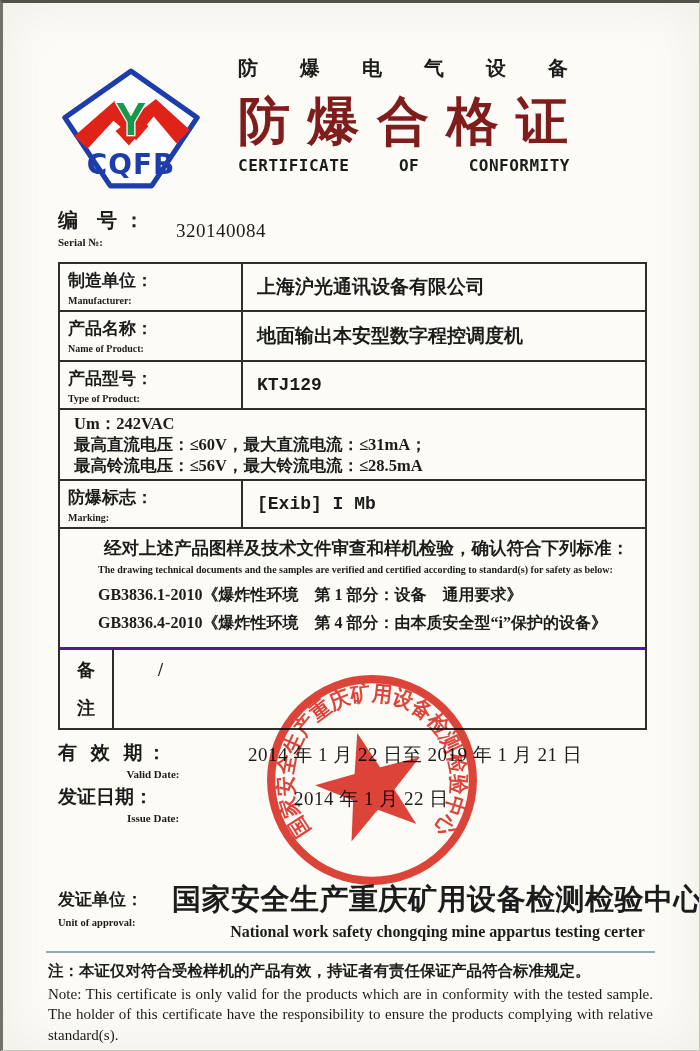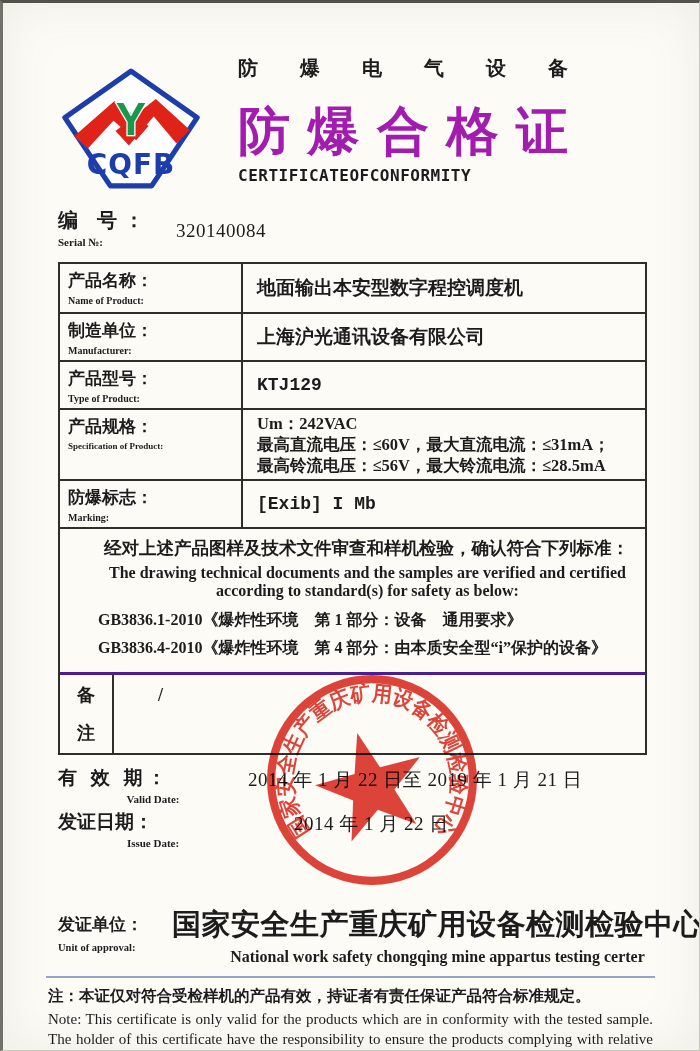--- a/index.html
+++ b/index.html
@@ -23,47 +23,47 @@
   .header{display:flex;align-items:flex-start;}
   .logo-wrap{width:152px;flex:0 0 auto;margin-top:12px;}
   .title-col{margin-left:28px;}
   .cn-title{
     width:330px;font-size:20px;font-weight:bold;
     text-align:justify;text-align-last:justify;
     font-family:"Liberation Serif",serif;
   }
   .en-sub{font-size:15px;font-weight:bold;margin-top:5px;white-space:nowrap;}
   .cert-cn{
-    width:330px;margin-top:22px;
-    font-size:52px;line-height:1.08;font-weight:bold;color:#a21caf;
+    width:330px;margin-top:12px;
+    font-size:52px;line-height:1.08;font-weight:bold;color:#7f1d1d;
     text-align:justify;text-align-last:justify;
   }
   .cert-en{
-    width:332px;margin-top:6px;display:flex;
+    width:332px;margin-top:6px;display:flex;justify-content:space-between;
     font-family:"DejaVu Sans Mono",monospace;font-weight:bold;font-size:16px;letter-spacing:.5px;
   }
   
   .serial{display:flex;align-items:flex-end;margin-top:12px;}
   .serial .lbl-cn{font-size:20px;font-weight:bold;width:86px;text-align:justify;text-align-last:justify;}
   .serial .lbl-en{font-size:11px;font-weight:bold;margin-top:2px;}
   .serial-val{font-size:19px;margin-left:32px;letter-spacing:.5px;align-self:flex-end;margin-bottom:6px;}
   
   .cert-table{margin-top:14px;border:2px solid #2e2e2a;}
   .trow{display:flex;border-bottom:2px solid #2e2e2a;}
   .tlabel{width:183px;flex:0 0 auto;border-right:2px solid #2e2e2a;padding:5px 8px 3px 8px;box-sizing:border-box;}
   .tlabel .cn{font-size:17px;font-weight:bold;}
   .tlabel .en{font-size:10px;font-weight:bold;margin-top:3px;}
   .tvalue{flex:1;display:flex;flex-direction:column;justify-content:center;padding:3px 10px 3px 14px;}
   .tvalue .v{font-size:19px;font-weight:bold;font-family:"Liberation Serif",serif;}
   .tvalue .mono-v{font-size:18px;font-weight:bold;font-family:"Liberation Mono","DejaVu Sans Mono",monospace;}
   .spec-line{font-size:16.5px;font-weight:bold;line-height:21px;}
   .r0{min-height:46px;} .r1{min-height:48px;} .r2{min-height:46px;} .r4{min-height:46px;}
   .standards{border-bottom:3px solid #4c1d95;padding:7px 8px 10px 8px;min-height:96px;}
   .std-head-cn{font-size:17.5px;font-weight:bold;padding-left:36px;}
-  .std-head-en{font-size:16px;font-weight:bold;margin:4px 0 6px 30px;text-align:center;}
+  .std-head-en{font-size:10px;font-weight:bold;margin:4px 0 6px 30px;}
   .std-item{font-size:16px;font-weight:bold;margin-left:30px;line-height:1.75;}
   .remark{display:flex;min-height:78px;}
   .rlabel{width:52px;flex:0 0 auto;border-right:2px solid #2e2e2a;display:flex;flex-direction:column;justify-content:space-between;align-items:center;padding:8px 0;font-size:18px;font-weight:bold;}
   .rvalue{flex:1;padding:10px 0 0 44px;font-size:18px;font-weight:bold;}
   
   .dates{margin-top:10px;}
   .date-row{display:flex;margin-bottom:4px;}
   .dlabel{width:190px;flex:0 0 auto;}
   .dlabel .cn{font-size:19px;font-weight:bold;width:108px;text-align:justify;text-align-last:justify;}
   .dlabel .cn.wide{width:128px;text-align:center;text-align-last:left;}
@@ -118,55 +118,51 @@
   <div class="serial">
     <div>
       <div class="lbl-cn">编 号：</div>
       <div class="lbl-en">Serial №:</div>
     </div>
     <div class="serial-val">320140084</div>
   </div>
 
   <div class="cert-table">
 
+    <div class="trow r0">
+      <div class="tlabel">
+        <div class="cn">制造单位：</div>
+        <div class="en">Manufacturer:</div>
+      </div>
+      <div class="tvalue">
+        <div class="v">上海沪光通讯设备有限公司</div>
+      </div>
+    </div>
+
     <div class="trow r1">
       <div class="tlabel">
         <div class="cn">产品名称：</div>
         <div class="en">Name of Product:</div>
       </div>
       <div class="tvalue">
         <div class="v">地面输出本安型数字程控调度机</div>
       </div>
     </div>
 
-    <div class="trow r0">
-      <div class="tlabel">
-        <div class="cn">制造单位：</div>
-        <div class="en">Manufacturer:</div>
-      </div>
-      <div class="tvalue">
-        <div class="v">上海沪光通讯设备有限公司</div>
-      </div>
-    </div>
-
     <div class="trow r2">
       <div class="tlabel">
         <div class="cn">产品型号：</div>
         <div class="en">Type of Product:</div>
       </div>
       <div class="tvalue">
         <div class="mono-v">KTJ129</div>
       </div>
     </div>
 
     <div class="trow">
-      <div class="tlabel">
-        <div class="cn">产品规格：</div>
-        <div class="en" style="font-size:9px;">Specification of Product:</div>
-      </div>
       <div class="tvalue">
         <div class="spec-line">Um：242VAC</div>
         <div class="spec-line">最高直流电压：≤60V，最大直流电流：≤31mA；</div>
         <div class="spec-line">最高铃流电压：≤56V，最大铃流电流：≤28.5mA</div>
       </div>
     </div>
 
     <div class="trow r4">
       <div class="tlabel">
         <div class="cn">防爆标志：</div>

